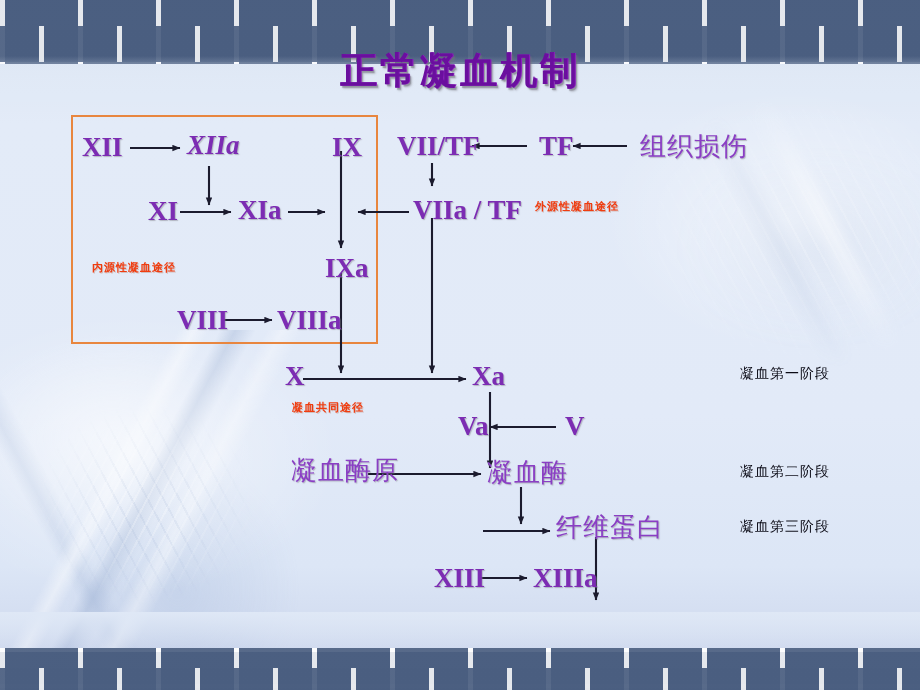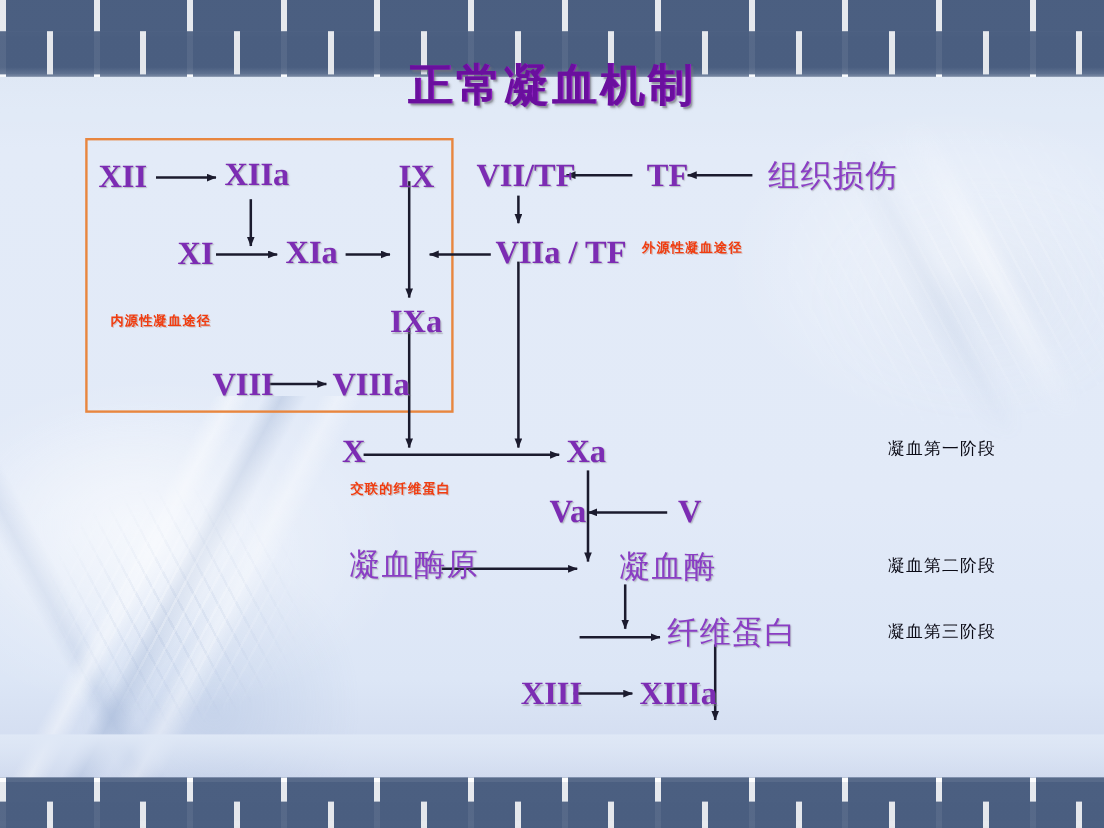--- a/index.html
+++ b/index.html
@@ -250,43 +250,43 @@
 
         <line x1="483" y1="531" x2="550" y2="531"></line>
 
         <line x1="478" y1="578" x2="527" y2="578"></line>
 
         <line x1="596" y1="537" x2="596" y2="600"></line>
       </g>
     </svg>
 
     <div class="node roman" style="left:82px;  top:134px;">XII</div>
-    <div class="node roman" style="left:187px; top:132px;">XIIa</div>
+    <div class="node roman" style="left:187px; top:132px;font-style:italic;">XIIa</div>
     <div class="node roman" style="left:148px; top:198px;">XI</div>
     <div class="node roman" style="left:238px; top:197px;">XIa</div>
     <div class="node roman" style="left:332px; top:134px;">IX</div>
     <div class="node roman" style="left:325px; top:255px;">IXa</div>
     <div class="node roman" style="left:177px; top:307px;">VIII</div>
     <div class="node roman" style="left:277px; top:307px;">VIIIa</div>
     <div class="node roman" style="left:397px; top:133px;">VII/TF</div>
     <div class="node roman" style="left:539px; top:133px;">TF</div>
     <div class="node han" style="left:640px; top:134px;">组织损伤</div>
     <div class="node roman" style="left:413px; top:197px;">VIIa / TF</div>
     <div class="node roman" style="left:285px; top:363px;">X</div>
     <div class="node roman" style="left:472px; top:363px;">Xa</div>
     <div class="node roman" style="left:458px; top:413px;">Va</div>
     <div class="node roman" style="left:565px; top:413px;">V</div>
     <div class="node han" style="left:291px; top:458px;">凝血酶原</div>
-    <div class="node han" style="left:516px; top:460px;text-align:center;">凝血酶</div>
+    <div class="node han" style="left:487px; top:460px;text-align:center;">凝血酶</div>
     <div class="node han" style="left:556px; top:515px;">纤维蛋白</div>
     <div class="node roman" style="left:434px; top:565px;">XIII</div>
     <div class="node roman" style="left:533px; top:565px;">XIIIa</div>
 
     <div class="label-red" style="left:92px;  top:260px;">内源性凝血途径</div>
     <div class="label-red" style="left:535px; top:199px;">外源性凝血途径</div>
-    <div class="label-red" style="left:292px; top:400px;">交联的纤维蛋白</div>
+    <div class="label-red" style="left:292px; top:400px;">凝血共同途径</div>
 
     <div class="stage" style="left:740px; top:365px;">凝血第一阶段</div>
     <div class="stage" style="left:740px; top:463px;">凝血第二阶段</div>
     <div class="stage" style="left:740px; top:518px;">凝血第三阶段</div>
 
   </div>
 </div>
 
 </body></html>

